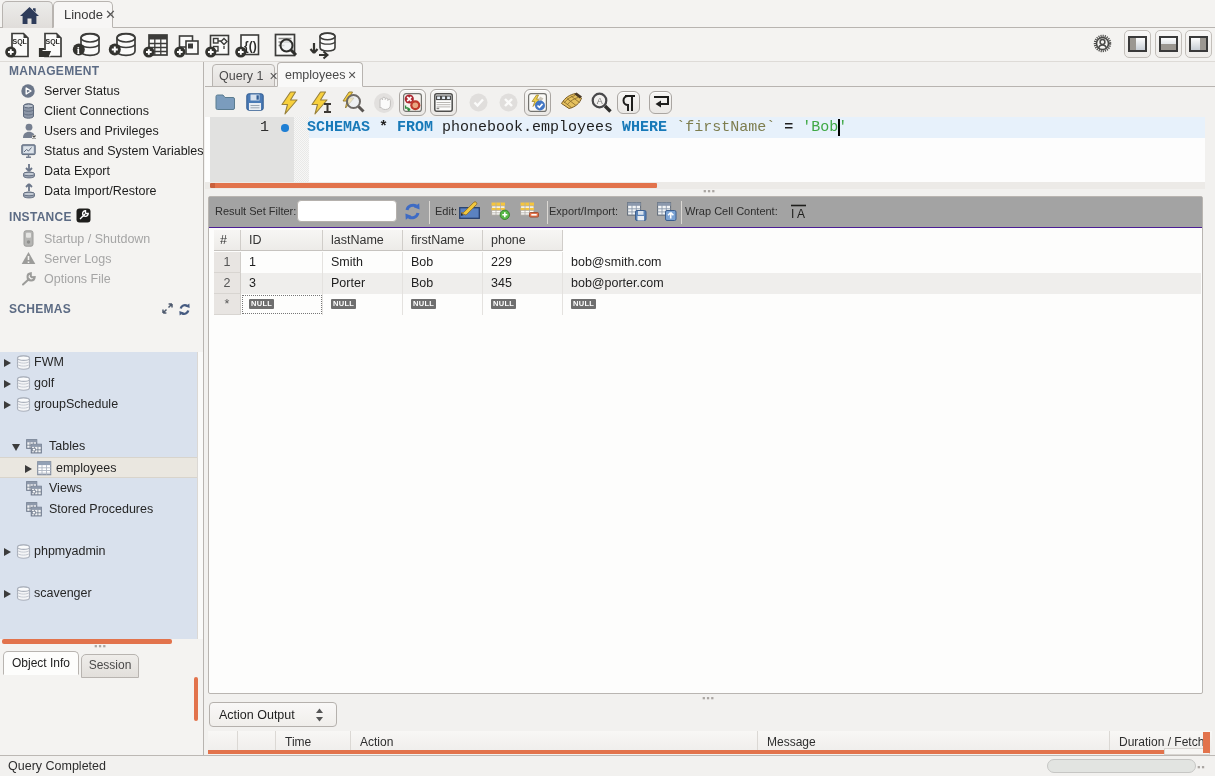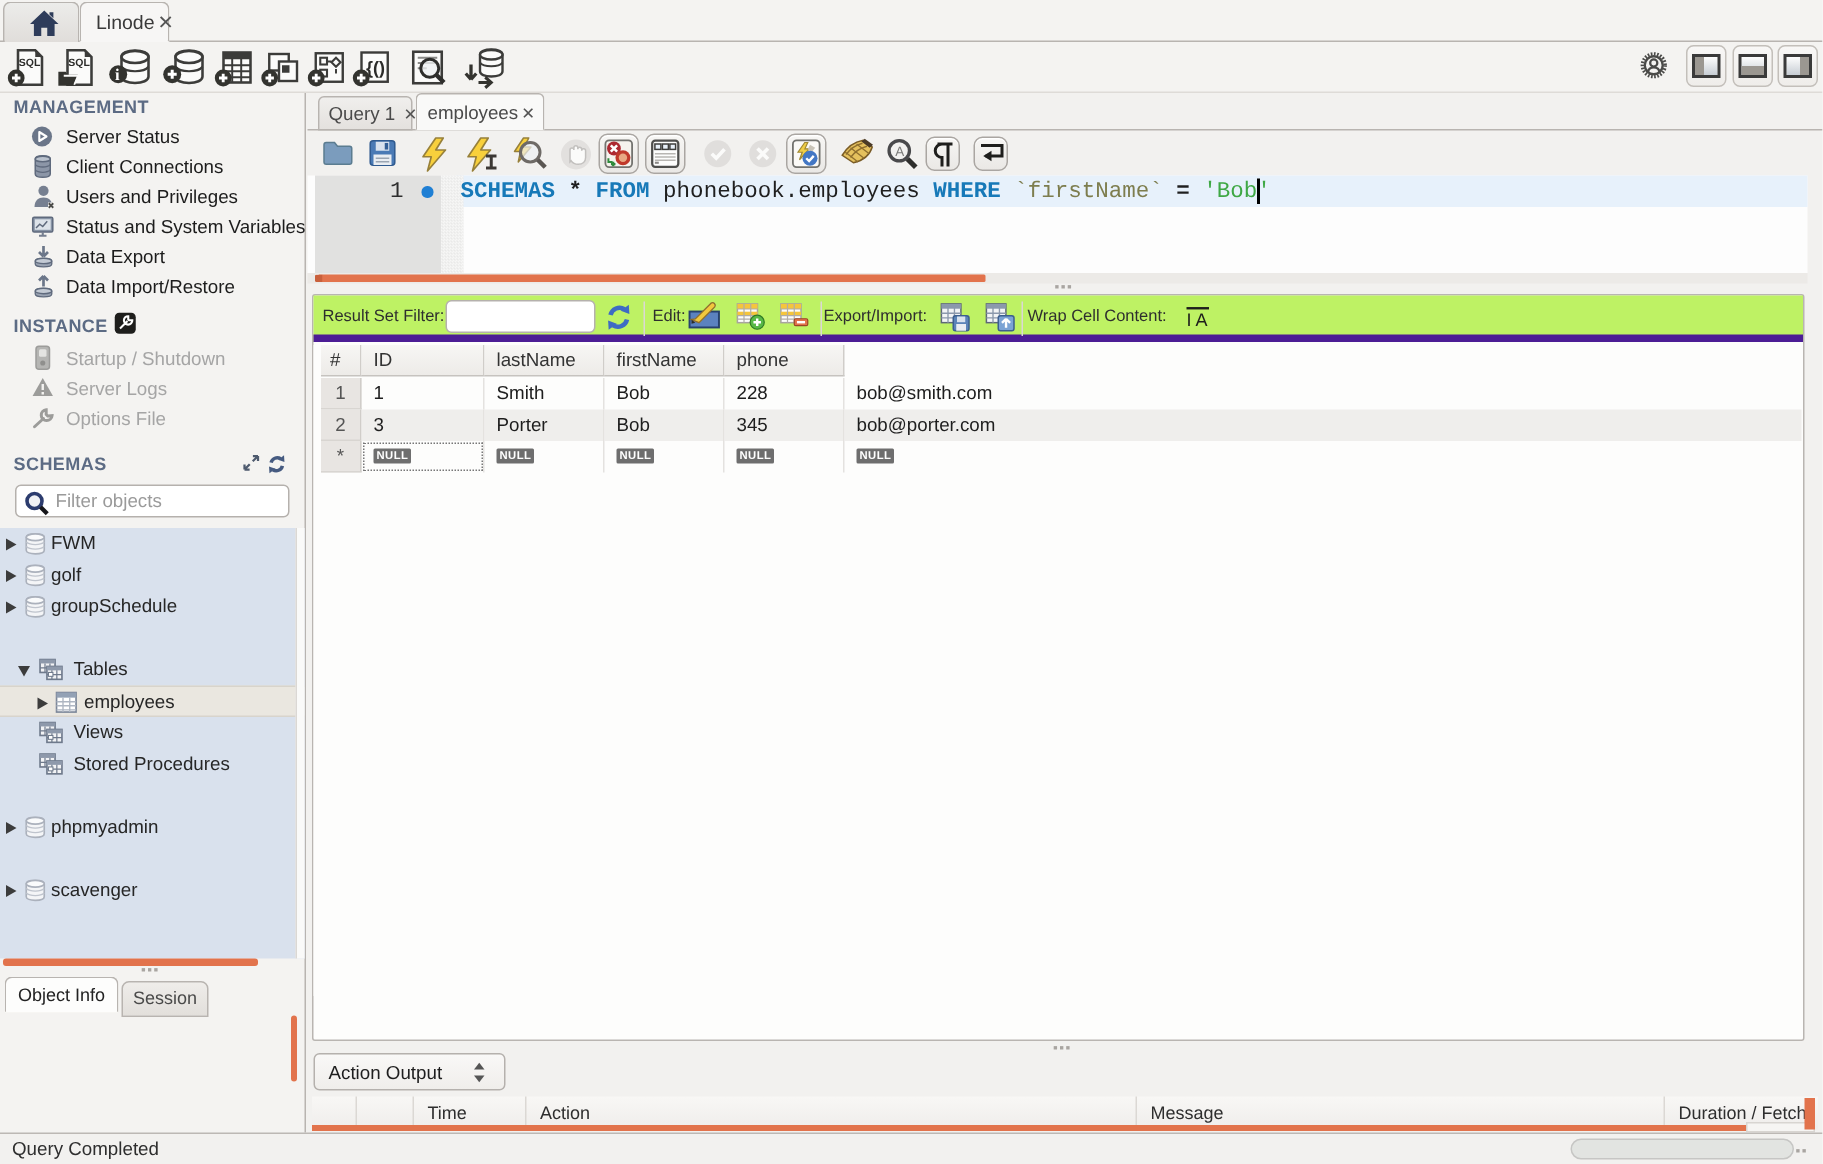--- a/index.html
+++ b/index.html
@@ -222,27 +222,20 @@
  <div class="sect" style="top:240px">SCHEMAS</div>
  <svg style="left:162px;top:241px" width="11" height="11" viewBox="0 0 11 11">
       <path d="M6.5 4.5 L10 1 M10 1 h-3.4 M10 1 v3.4 M4.5 6.5 L1 10 M1 10 h3.4 M1 10 v-3.4" stroke="#4e5a6e" stroke-width="1.5" fill="none"></path>
     </svg>
  <svg style="left:178px;top:241px" width="13" height="13" viewBox="0 0 19 19">
       <path d="M4 8 a6.2 6.2 0 0 1 9.3-3.9" fill="none" stroke="#455a80" stroke-width="3.4"></path>
       <path d="M16.6 0.8 l0.4 6.6 l-6.2-2.2 z" fill="#455a80"></path>
       <path d="M15 11 a6.2 6.2 0 0 1 -9.3 3.9" fill="none" stroke="#455a80" stroke-width="3.4"></path>
       <path d="M2.4 18.2 l-0.4-6.6 l6.2 2.2 z" fill="#455a80"></path>
     </svg>
- <div id="filterbox">
-      <svg style="left:5px;top:3px" width="17" height="17" viewBox="0 0 17 17">
-        <circle cx="7" cy="7" r="5" fill="#f0f1f4" stroke="#2c3c6e" stroke-width="2.4"></circle>
-        <path d="M11 11 l4.5 4.5" stroke="#16161a" stroke-width="2.8"></path>
-      </svg>
-      <span class="ph">Filter objects</span>
-    </div>
  <div id="tree">
   <div class="trow" style="top:0">
         <i class="arr r" style="left:4px"></i>
         <svg style="left:16px;top:3px" width="15" height="15">
           <use href="#dbi"></use>
         </svg>
         <span class="lbl" style="left:34px">FWM</span>
       </div>
   <div class="trow" style="top:21px">
         <i class="arr r" style="left:4px"></i>
@@ -321,21 +314,21 @@
 #codeline{position:absolute;left:102px;top:0;height:21px;line-height:21px;white-space:pre;color:#1f1f1f}
 .kw{color:#1779b8;font-weight:bold}
 .op{font-weight:bold}
 .bt{color:#7d7d4e}
 .str{color:#3fa845}
 #caret{position:absolute;left:633px;top:2px;width:2px;height:17px;background:#000}
 #edhsb{position:absolute;left:0;top:120px;width:1000px;height:7px;background:#eceae7}
 #edhsb .th{position:absolute;left:5px;top:1px;width:447px;height:5px;background:#e2734c;border-radius:1px;border-left:5px solid #c9603c}
 .vgripc{position:absolute;left:498px;top:124px;color:#a9a5a1;font-size:9px;letter-spacing:1px}
 #respanel{position:absolute;left:3px;top:134px;width:995px;height:498px;background:#fdfdfc;border:1px solid #b9b5b1;border-radius:2px}
-#restoolbar{position:absolute;left:0;top:0;width:993px;height:31px;background:#bef264;border-bottom:5px solid #4c1d95;font-size:11px;color:#2e2e2e;white-space:nowrap}
+#restoolbar{position:absolute;left:0;top:0;width:993px;height:31px;background:#a3a3a3;border-bottom:1px solid #4c1d95;font-size:11px;color:#2e2e2e;white-space:nowrap}
 #restoolbar span{position:absolute;top:8px}
 #rsinput{position:absolute;left:88px;top:3px;width:100px;height:22px;background:#fff;border:1px solid #b5b1ad;border-radius:4px}
 #grid{position:absolute;left:0;top:33px;width:993px;height:434px;background:#fdfdfc;font-size:12.5px;color:#1e1e1e}
 .gh{position:absolute;top:0;height:21px;background:linear-gradient(#f7f6f4,#edebe8);border-right:1px solid #d0cdc9;border-bottom:1px solid #c6c3bf;line-height:21px;padding-left:8px;color:#333}
 .gc{position:absolute;height:21px;line-height:21px;padding-left:8px;border-right:1px solid #e4e2df;white-space:nowrap}
 .gnum{background:#e8e5e2;border-right:1px solid #d0cdc9;border-bottom:1px solid #d8d5d1;color:#555;text-align:center;padding-left:0}
 .r2{background:#efeeec}
 .nullb{display:inline-block;background:#6e6e6e;color:#fff;font-size:7.5px;font-weight:bold;line-height:10px;padding:0 2px;border-radius:1px;vertical-align:2px;letter-spacing:0.3px}
 #btabstrip{position:absolute;left:0;top:467px;width:993px;height:29px;background:#eceae7;border-top:1px solid #cfccc8}
 #btab{position:absolute;left:3px;top:1px;width:92px;height:24px;background:#fbfbfa;border:1px solid #b8b4b0;border-radius:4px 4px 0 0;font-size:12px;line-height:23px;padding-left:8px;color:#333}
@@ -512,21 +505,21 @@
   <div id="grid">
    <div class="gh" style="left:5px;width:27px;padding-left:6px">#</div>
    <div class="gh" style="left:32px;width:82px">ID</div>
    <div class="gh" style="left:114px;width:80px">lastName</div>
    <div class="gh" style="left:194px;width:80px">firstName</div>
    <div class="gh" style="left:274px;width:80px">phone</div>
    <div class="gc gnum" style="left:5px;top:22px;width:27px">1</div>
    <div class="gc" style="left:32px;top:22px;width:82px">1</div>
    <div class="gc" style="left:114px;top:22px;width:80px">Smith</div>
    <div class="gc" style="left:194px;top:22px;width:80px">Bob</div>
-   <div class="gc" style="left:274px;top:22px;width:80px">228</div>
+   <div class="gc" style="left:274px;top:22px;width:80px">229</div>
    <div class="gc" style="left:354px;top:22px;width:638px;border-right:none">bob@smith.com</div>
    <div class="gc gnum" style="left:5px;top:43px;width:27px">2</div>
    <div class="gc r2" style="left:32px;top:43px;width:82px">3</div>
    <div class="gc r2" style="left:114px;top:43px;width:80px">Porter</div>
    <div class="gc r2" style="left:194px;top:43px;width:80px">Bob</div>
    <div class="gc r2" style="left:274px;top:43px;width:80px">345</div>
    <div class="gc r2" style="left:354px;top:43px;width:638px;border-right:none">bob@porter.com</div>
    <div class="gc gnum" style="left:5px;top:64px;width:27px">*</div>
    <div class="gc" style="left:32px;top:64px;width:82px;outline:1px dotted #777;outline-offset:-2px"><span class="nullb">NULL</span></div>
    <div class="gc" style="left:114px;top:64px;width:80px"><span class="nullb">NULL</span></div>

